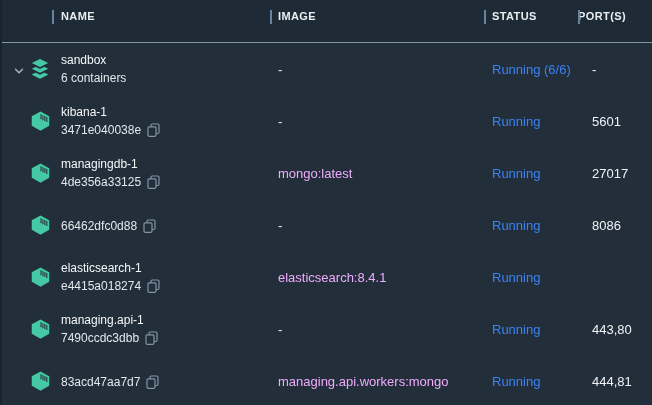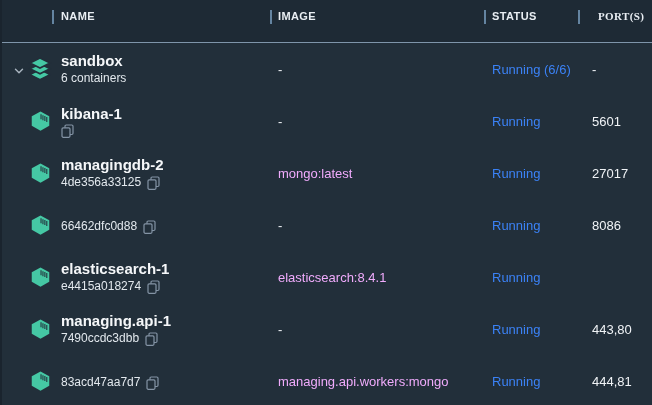--- a/index.html
+++ b/index.html
@@ -23,45 +23,45 @@
   .hcell{position:relative;display:flex;align-items:flex-start;padding-top:9px;box-sizing:border-box;}
   .hlabel{
     font-size:11px;font-weight:bold;letter-spacing:.4px;
     color:#e9eef3;line-height:14px;
   }
   .hsep{position:absolute;top:10px;width:2px;height:14px;background:#6484a1;}
   .hcell-name .hsep{left:52px;}
   .hcell-name .hlabel{margin-left:61px;}
   .hcell-image .hsep,.hcell-status .hsep,.hcell-ports .hsep{left:0;}
   .hcell-image .hlabel,.hcell-status .hlabel{margin-left:8px;}
-  .hcell-ports .hlabel{margin-left:20px;font-family:Liberation Serif, serif;}
+  .hcell-ports .hlabel{margin-left:0;}
   
   .rows{position:absolute;top:43px;left:0;right:0;bottom:0;}
   .row{
     display:grid;grid-template-columns:270px 214px 94px 1fr;
     height:52px;align-items:center;
   }
   .cell{box-sizing:border-box;}
   .name-cell{position:relative;height:100%;display:flex;align-items:center;}
   .chevron{
     position:absolute;left:13px;top:50%;transform:translateY(-50%);
     width:12px;height:12px;display:none;
   }
   .row.compose .chevron{display:block;}
   .icon{
     position:absolute;left:28px;top:50%;transform:translateY(-50%);
     width:24px;height:24px;display:flex;align-items:center;justify-content:center;
   }
   .icon-stack{display:none;}
   .row.compose .icon-stack{display:flex;}
   .name-text{margin-left:61px;}
-  .cname{font-size:15px;font-weight:bold;color:#f5f7f9;line-height:17px;}
+  .cname{font-size:12px;font-weight:normal;color:#f5f7f9;line-height:17px;}
   .csub{
     font-size:12px;color:#e2e8ed;line-height:15px;margin-top:2px;
-    display:flex;align-items:flex-end;gap:6px;
+    display:flex;align-items:flex-start;gap:6px;
   }
   .copy{width:13px;height:14px;display:inline-flex;cursor:pointer;}
   .image-cell{padding-left:8px;font-size:13px;}
   .image-val{color:#eef2f5;}
   .image-val.link{color:#f0abfc;cursor:pointer;}
   .status-cell{padding-left:8px;font-size:13px;color:#3b82f6;}
   .ports-cell{padding-left:14px;font-size:13px;color:#f0f3f6;}
 </style>
 </head>
 <body>
@@ -127,20 +127,21 @@
 
       <span class="icon icon-cube">
         <svg width="21" height="22" viewBox="0 0 24 24">
           <path d="M12 1 L22 6.5 V17.5 L12 23 L2 17.5 V6.5 Z" fill="#45c8a4"></path>
           <path d="M12.6 4.4v5.6 M14.8 5.4v5.6 M17 6.4v5.6 M19.2 7.4v5.6" stroke="#222f3a" stroke-width="1.2" fill="none"></path>
         </svg>
       </span>
       <div class="name-text">
         <div class="cname">kibana-1</div>
         <div class="csub">
+          <span>3471e040038e</span>
           <span class="copy">
             <svg width="13" height="14" viewBox="0 0 13 14">
               <rect x="4" y="1" width="8" height="9.5" rx="1.2" fill="none" stroke="#8494a5" stroke-width="1.2"></rect>
               <rect x="1" y="3.8" width="8" height="9.5" rx="1.2" fill="#222f3a" stroke="#8494a5" stroke-width="1.2"></rect>
             </svg>
           </span>
         </div>
       </div>
     </div>
     <div class="cell image-cell">
@@ -157,21 +158,21 @@
   <div class="row">
     <div class="cell name-cell">
 
       <span class="icon icon-cube">
         <svg width="21" height="22" viewBox="0 0 24 24">
           <path d="M12 1 L22 6.5 V17.5 L12 23 L2 17.5 V6.5 Z" fill="#45c8a4"></path>
           <path d="M12.6 4.4v5.6 M14.8 5.4v5.6 M17 6.4v5.6 M19.2 7.4v5.6" stroke="#222f3a" stroke-width="1.2" fill="none"></path>
         </svg>
       </span>
       <div class="name-text">
-        <div class="cname">managingdb-2</div>
+        <div class="cname">managingdb-1</div>
         <div class="csub">
           <span>4de356a33125</span>
           <span class="copy">
             <svg width="13" height="14" viewBox="0 0 13 14">
               <rect x="4" y="1" width="8" height="9.5" rx="1.2" fill="none" stroke="#8494a5" stroke-width="1.2"></rect>
               <rect x="1" y="3.8" width="8" height="9.5" rx="1.2" fill="#222f3a" stroke="#8494a5" stroke-width="1.2"></rect>
             </svg>
           </span>
         </div>
       </div>

